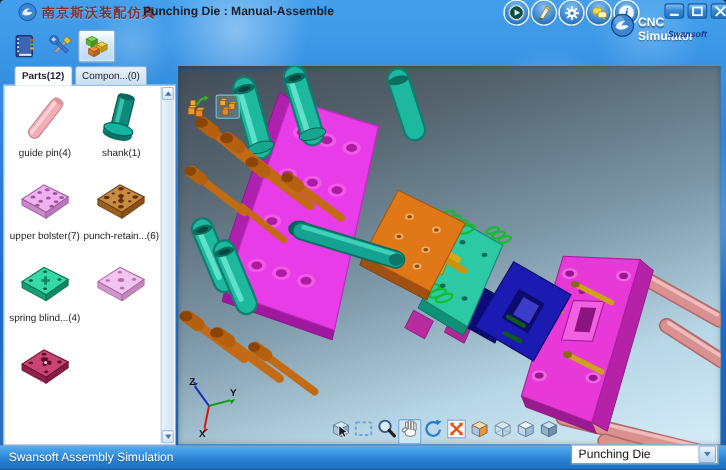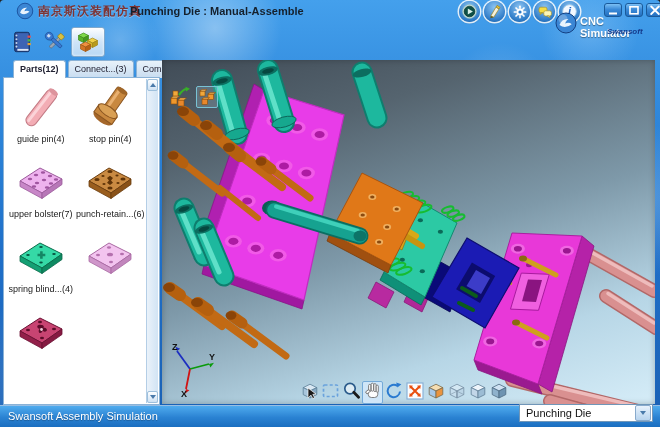--- a/index.html
+++ b/index.html
@@ -207,47 +207,46 @@
       <circle cx="8" cy="7" r="4.5" fill="rgba(255,255,255,.25)"></circle>
       <path d="M4.5,13 q2.2,-6.5 9,-6 q-3.4,2 -3.4,4.4 q4.2,-1.5 6.6,0.8 q-6.6,5.4 -12.2,0.8 z" fill="#eaf4fd"></path>
     </svg>
     <span class="brand-name">CNC Simulator</span>
     <span class="brand-sub">Swansoft</span>
   </div>
 
   <div class="parts-panel">
     <div class="tabs">
       <div class="tab active">Parts(12)</div>
-      <div class="tab">Connect...(3)</div>
       <div class="tab">Compon...(0)</div>
     </div>
     <div class="panel-body">
       <div class="parts-grid">
           <div class="part-item">
             <div class="part-ico"><svg viewBox="0 0 50 50" width="50" height="50">
                 <g transform="rotate(38 25 25)">
                   <rect x="19.5" y="3" width="11" height="43" rx="5.5" fill="#f3adb5" stroke="#c37b85"></rect>
                   <rect x="21.5" y="5" width="3" height="39" rx="1.5" fill="#fbd3d8"></rect>
                   <ellipse cx="25" cy="4.8" rx="5.3" ry="2.4" fill="#dd939c"></ellipse>
                 </g>
               </svg></div>
             <div class="part-label">guide pin(4)</div>
           </div>
           <div class="part-item">
             <div class="part-ico"><svg viewBox="0 0 50 50" width="50" height="50">
-                <g transform="rotate(35 25 25)">
-                  <rect x="19" y="2.5" width="12" height="27" rx="2.5" fill="#c8883f" stroke="#8a5520"></rect>
-                  <rect x="21" y="4" width="3" height="25" fill="#e8b070"></rect>
-                  <ellipse cx="25" cy="4" rx="5.8" ry="2.4" fill="#a06628"></ellipse>
-                  <ellipse cx="25" cy="37.5" rx="11" ry="4.6" fill="#a5672a"></ellipse>
-                  <rect x="14" y="28.5" width="22" height="9" fill="#c8883f" stroke="#8a5520"></rect>
-                  <ellipse cx="25" cy="28.7" rx="11" ry="4.6" fill="#d9a055" stroke="#8a5520"></ellipse>
+                <g transform="rotate(14 25 25)">
+                  <rect x="17.5" y="3" width="15" height="33" rx="3" fill="#0d8a7c" stroke="#07564e"></rect>
+                  <rect x="20" y="4" width="4" height="31" fill="#35bfae"></rect>
+                  <ellipse cx="25" cy="4.6" rx="7.3" ry="2.8" fill="#0a675d"></ellipse>
+                  <ellipse cx="25" cy="39.5" rx="13.5" ry="5.2" fill="#0a7268"></ellipse>
+                  <rect x="11.5" y="34.8" width="27" height="4.7" fill="#0d8a7c"></rect>
+                  <ellipse cx="25" cy="34.8" rx="13.5" ry="5.2" fill="#12b3a0" stroke="#07564e"></ellipse>
                 </g>
               </svg></div>
-            <div class="part-label">stop pin(4)</div>
+            <div class="part-label">shank(1)</div>
           </div>
           <div class="part-item">
             <div class="part-ico"><svg viewBox="0 0 50 50" width="50" height="50">
                 <polygon points="4,23 24,10 46,21 26,35" fill="#eeb2ee" stroke="#9a5a9a" stroke-width="1"></polygon>
                 <polygon points="4,23 4,28.5 26,40.5 26,35" fill="#c887c8" stroke="#9a5a9a" stroke-width="0.8"></polygon>
                 <polygon points="46,21 46,26.5 26,40.5 26,35" fill="#b877b8" stroke="#9a5a9a" stroke-width="0.8"></polygon>
                 <ellipse cx="14" cy="21" rx="2.2" ry="1.364" fill="#a055a0"></ellipse>
                 <ellipse cx="20" cy="17" rx="2.2" ry="1.364" fill="#a055a0"></ellipse>
                 <ellipse cx="27" cy="14.5" rx="2.2" ry="1.364" fill="#a055a0"></ellipse>
                 <ellipse cx="34" cy="18" rx="2.2" ry="1.364" fill="#a055a0"></ellipse>

